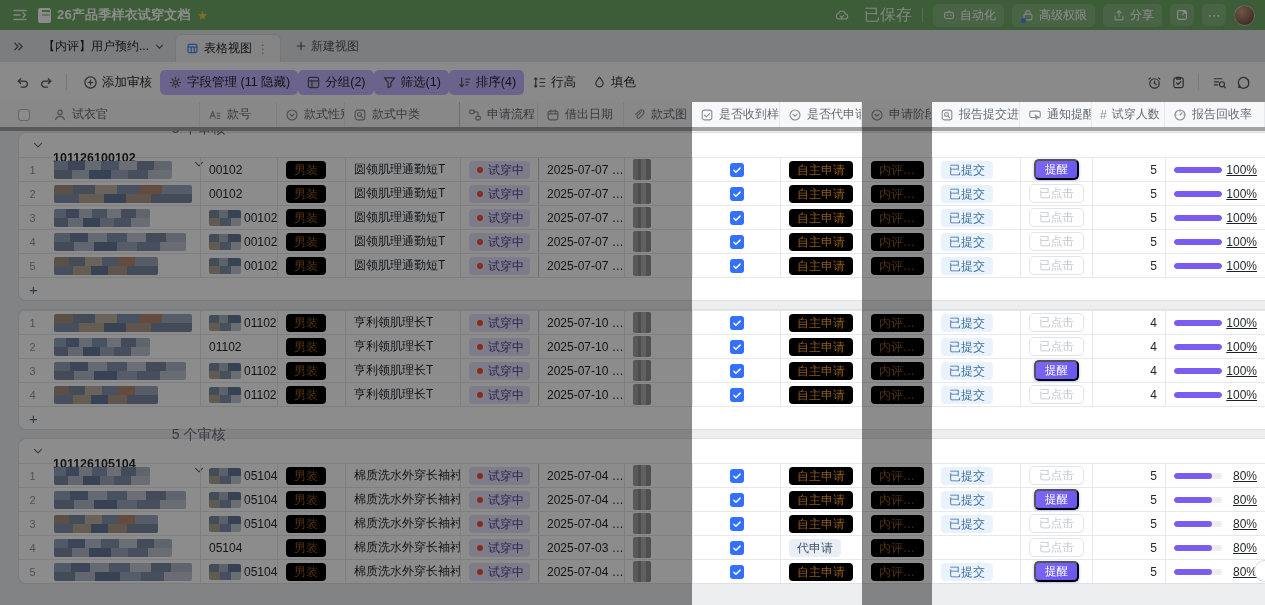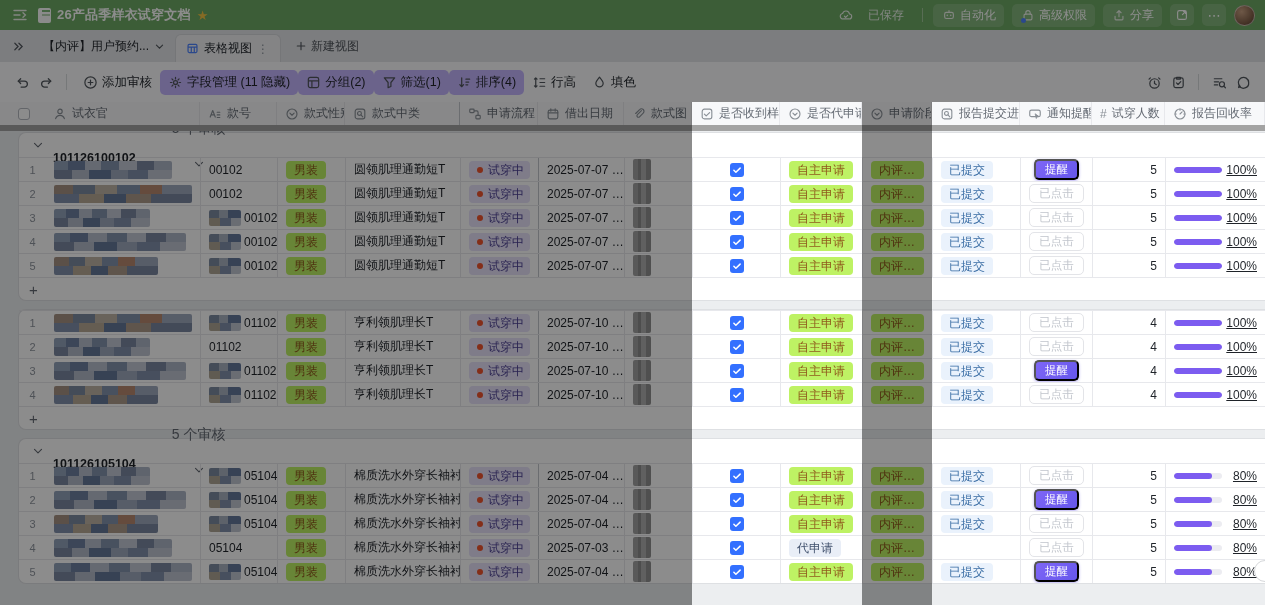--- a/index.html
+++ b/index.html
@@ -14,21 +14,21 @@
   
   .topbar{position:absolute;left:0;top:0;width:100%;height:30px;background:var(--topbar-green);
     display:flex;align-items:center;padding:0 10px;color:#fff;}
   .topbar .ic{display:inline-flex;align-items:center;justify-content:center;width:20px;height:20px;color:#eef3ec;}
   .doc-badge{width:13px;height:15px;background:#fdfdfd;border-radius:2px;margin:0 6px 0 8px;position:relative;}
   .doc-badge:before{content:"";position:absolute;right:1px;top:2px;width:8px;height:2px;background:#7fb878;}
   .doc-badge:after{content:"";position:absolute;right:1px;top:6px;width:8px;height:2px;background:#b9d6b4;}
   .doc-title{font-size:13px;font-weight:bold;margin-right:6px;letter-spacing:.2px;}
   .star{color:var(--star-gold);font-size:13px;}
   .topbar .spacer{flex:1;}
-  .tb-save{display:flex;align-items:center;gap:15px;font-size:12px;color:rgba(255,255,255,.85);margin-right:18px;}
+  .tb-save{display:flex;align-items:center;gap:15px;font-size:16px;color:rgba(255,255,255,.85);margin-right:10px;}
   .tb-sep{width:1px;height:14px;background:rgba(255,255,255,.35);margin-right:10px;}
   .tb-btn{display:flex;align-items:center;gap:4px;font-size:12px;color:#fff;background:rgba(255,255,255,.16);
     border-radius:5px;padding:3px 8px;margin-right:8px;cursor:pointer;}
   .tb-icbtn{position:relative;display:flex;align-items:center;justify-content:center;width:24px;height:22px;
     background:rgba(255,255,255,.16);border-radius:5px;margin-right:8px;color:#fff;font-size:13px;}
   .lock-dot{position:absolute;width:5px;height:5px;border-radius:50%;background:#4e83fd;left:9px;bottom:4px;}
   .avatar{width:21px;height:21px;border-radius:50%;background:radial-gradient(circle at 35% 30%,#c9a182,#7b5a44 70%,#4e3a2c);border:1px solid rgba(255,255,255,.5);}
 
   
   .tabbar{position:absolute;left:0;top:30px;width:100%;height:32px;background:#e2e4e7;
@@ -47,21 +47,21 @@
   .tl-ic{display:flex;align-items:center;justify-content:center;width:24px;height:24px;color:#51565d;cursor:pointer;}
   .tl-sep{width:1px;height:16px;background:#d8dadd;margin:0 8px;}
   .tl-btn{display:flex;align-items:center;gap:4px;font-size:12.5px;padding:4px 8px;border-radius:5px;cursor:pointer;white-space:nowrap;color:var(--txt);}
   .tl-btn .ic{color:#51565d;display:inline-flex;}
   .tl-btn.pill{background:#c4b5fd;}
   .toolbar .spacer{flex:1;}
 
   
   .thead{position:absolute;left:0;top:102px;width:1265px;height:29px;background:#f7f8fa;
     display:grid;grid-template-columns:45px 155px 77px 68px 115px 78px 86px 68px 88px 82px 70px 88px 72px 73px 100px;
-    border-bottom:6px solid #a3a3a3;}
+    border-bottom:4px solid #a3a3a3;}
   .th{display:flex;align-items:center;gap:5px;padding:0 8px;font-size:12px;color:var(--muted);
     border-right:1px solid var(--line);overflow:hidden;white-space:nowrap;cursor:pointer;}
   .th .hic{display:inline-flex;color:#8a9097;flex:none;}
   .th.first{justify-content:flex-start;padding-left:18px;border-right:none;}
   .th.frozen-edge{border-right:1px solid #c4c7cc;}
   .hcheck{width:12px;height:12px;border:1.4px solid #b4b8bf;border-radius:3px;background:#fff;}
 
   
   .canvas{position:absolute;left:0;top:131px;width:1265px;height:474px;overflow:hidden;}
   .gcard{margin:1px 0 8px 18px;width:1247px;background:#fff;border:1px solid #dee0e3;border-right:none;
@@ -87,21 +87,21 @@
     background-size:100% 50%,100% 50%;background-position:top,bottom;background-repeat:no-repeat;}
   .mosaic.warm{background-image:
     linear-gradient(90deg,#a79383 0 14%,#7d8aa0 14% 30%,#c0b4a6 30% 46%,#8494ae 46% 62%,#b8896f 62% 78%,#9fa9bd 78% 100%),
     linear-gradient(90deg,#8291ab 0 18%,#b9a995 18% 36%,#65789a 36% 52%,#ad9c8b 52% 70%,#7b88a0 70% 100%);}
   .codemask{width:32px;height:16px;border-radius:2px;margin-right:3px;flex:none;background-image:
     linear-gradient(90deg,#7d8aa0 0 30%,#a9b2c2 30% 60%,#64789c 60% 100%),
     linear-gradient(90deg,#b0a695 0 35%,#8291ab 35% 70%,#c2c7d2 70% 100%);
     background-size:100% 50%,100% 50%;background-position:top,bottom;background-repeat:no-repeat;}
   .tag{display:inline-block;padding:0 8px;line-height:18px;border-radius:4px;font-size:12px;max-width:100%;
     overflow:hidden;text-overflow:ellipsis;white-space:nowrap;}
-  .tag.tan{background:#bef264;color:#8f5b1c;}
+  .tag.tan{background:#000000;color:#8f5b1c;}
   .tag.lav{background:#e7e2fa;color:#4b3f92;display:inline-flex;align-items:center;gap:5px;}
   .tag.lav .dot{width:6px;height:6px;border-radius:50%;background:#f0552f;flex:none;}
   .tag.blue{background:#eaf2fc;color:#3b6ea5;}
   .tag.slate{background:#e9eef7;color:#41516d;}
   .thumb{width:18px;height:21px;border-radius:2px;flex:none;
     background:linear-gradient(90deg,#a3a3a3 0 25%,#8c8c8c 25% 45%,#b0b0b0 45% 70%,#909090 70% 100%);}
   .ckbox{width:14px;height:14px;border-radius:3px;background:var(--checkbox-blue);margin:0 auto;
     display:flex;align-items:center;justify-content:center;cursor:pointer;}
   .notify-btn{margin:0 auto;font-size:11.5px;line-height:17px;padding:0 9px;border-radius:5px;cursor:pointer;}
   .notify-btn.primary{color:#fff;background:linear-gradient(135deg,#7e66f6,#6657ec);box-shadow:0 1px 3px rgba(90,70,230,.45);}

